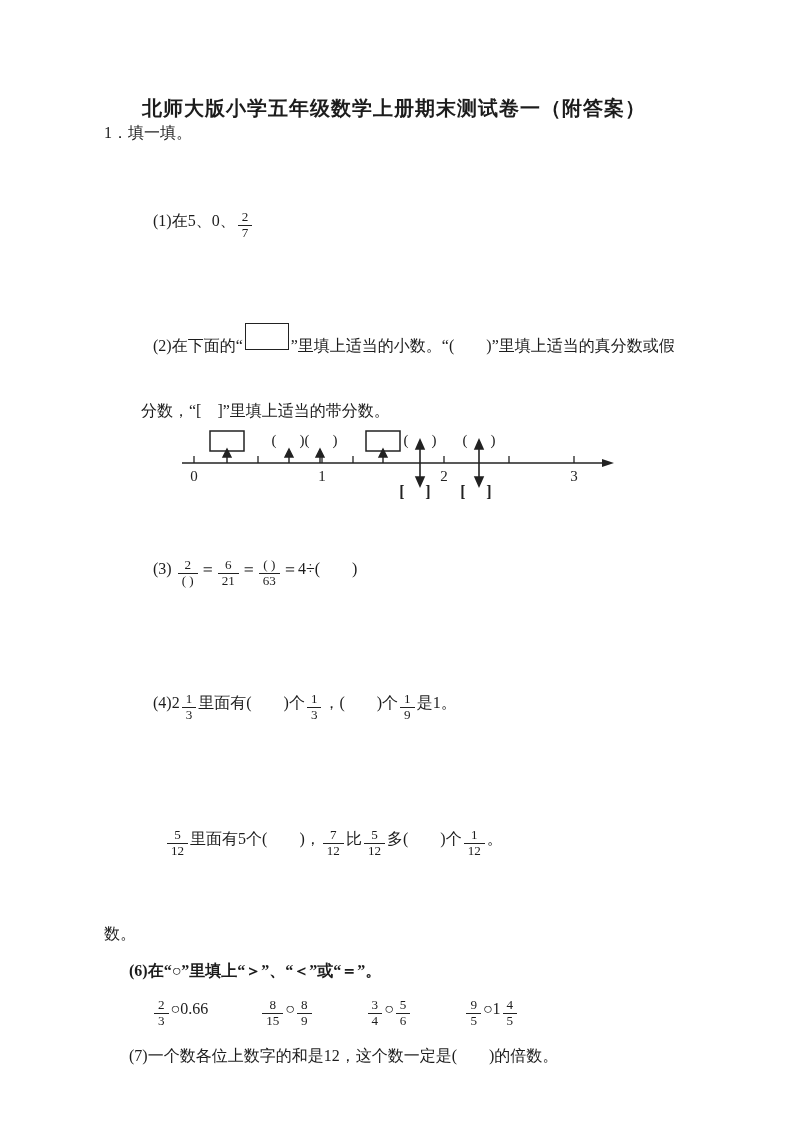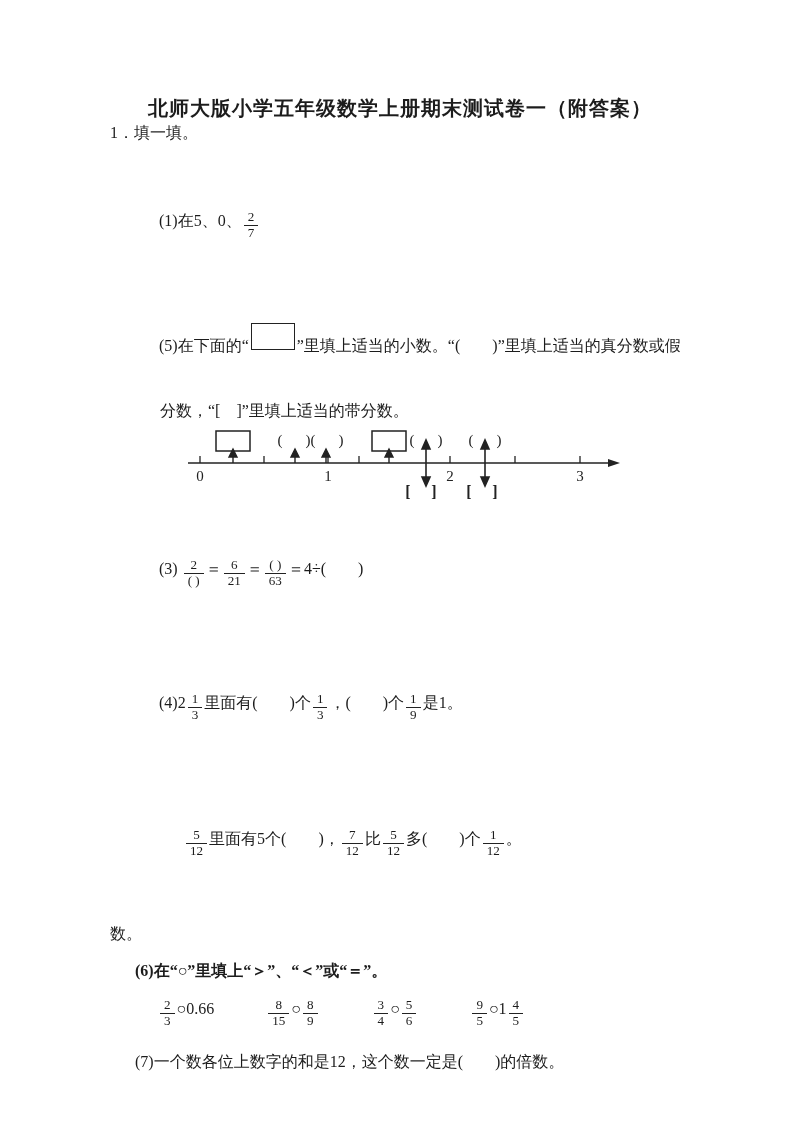--- a/index.html
+++ b/index.html
@@ -1,57 +1,57 @@
 <!DOCTYPE html>
 <html><head>
 <meta charset="utf-8">
 <style>
   html,body{margin:0;padding:0;background:#fff;}
   .page{position:relative;width:793px;height:1122px;background:#ffffff;overflow:hidden;
         font-family:"Liberation Serif","DejaVu Serif",serif;color:#1c1c1c;font-size:16px;}
-  .content{position:absolute;left:110px;top:95px;width:580px;}
+  .content{position:absolute;left:104px;top:95px;width:580px;}
   .title{font-size:20px;font-weight:bold;text-align:center;margin:0;letter-spacing:1px;}
   .ln{line-height:21px;white-space:pre-wrap;}
   .tall{line-height:44px;}
   .t{white-space:pre-wrap;}
   .ind1{margin-left:25px;}
-  .ind2{margin-left:50px;}
+  .ind2{margin-left:37px;}
   .frac{display:inline-block;vertical-align:-0.85em;text-align:center;line-height:1.12;
         font-size:0.82em;margin:0 2px;}
   .fn{display:block;padding:0 4px;}
   .fd{display:block;border-top:1.4px solid #222;padding:0 4px;}
   .sq-box{display:inline-block;width:42px;height:25px;border:1.6px solid #222;
           vertical-align:1px;margin:0 2px;}
   .cmprow{display:flex;gap:52px;margin-left:48px;line-height:44px;}
   .cmp{white-space:nowrap;}
   .nlwrap{margin-left:72px;}
   svg text{font-family:"Liberation Serif","DejaVu Serif",serif;fill:#222;}
   
   .m-q1h{} .m-i1{margin-top:12px;} .m-i2a{margin-top:8px;line-height:28px;}
   .m-i2b{margin-top:12px;} .m-nl{margin-top:2px;} .m-i3{margin-top:0;}
   .m-i4a{margin-top:2px;} .m-i4b{margin-top:4px;} .m-i5a{margin-top:8px;}
   .m-i5b{margin-top:18px;} .m-i6h{margin-top:16px;font-weight:bold;} .m-i6r{margin-top:6px;}
-  .m-i7{margin-top:20px;}
+  .m-i7{margin-top:14px;}
 </style>
 </head>
 <body>
 
 <div class="page">
   <div class="content">
 
     <h1 class="title">北师大版小学五年级数学上册期末测试卷一（附答案）</h1>
 
     <div class="ln m-q1h">1．填一填。</div>
 
     <div class="ln tall ind1 m-i1">
       <span class="t">(1)在5、0、</span><span class="frac"><span class="fn">2</span><span class="fd">7</span></span>
     </div>
 
     <div class="ln ind1 m-i2a">
-      <span class="t">(5)在下面的“</span><span class="sq-box"></span><span class="t">”里填上适当的小数。“(　　)”里填上适当的真分数或假</span>
+      <span class="t">(2)在下面的“</span><span class="sq-box"></span><span class="t">”里填上适当的小数。“(　　)”里填上适当的真分数或假</span>
     </div>
     <div class="ln ind2 m-i2b">分数，“[　]”里填上适当的带分数。</div>
 
     <div class="nlwrap m-nl">
       <svg width="445" height="76" viewBox="0 0 445 76">
         <g>
           <line x1="6" y1="40" x2="427" y2="40" stroke="#222" stroke-width="1.6"></line>
           <polygon points="426,36 438,40 426,44" fill="#222"></polygon>
           <g stroke="#222" stroke-width="1.3">
             <line x1="18" y1="33" x2="18" y2="40"></line>

